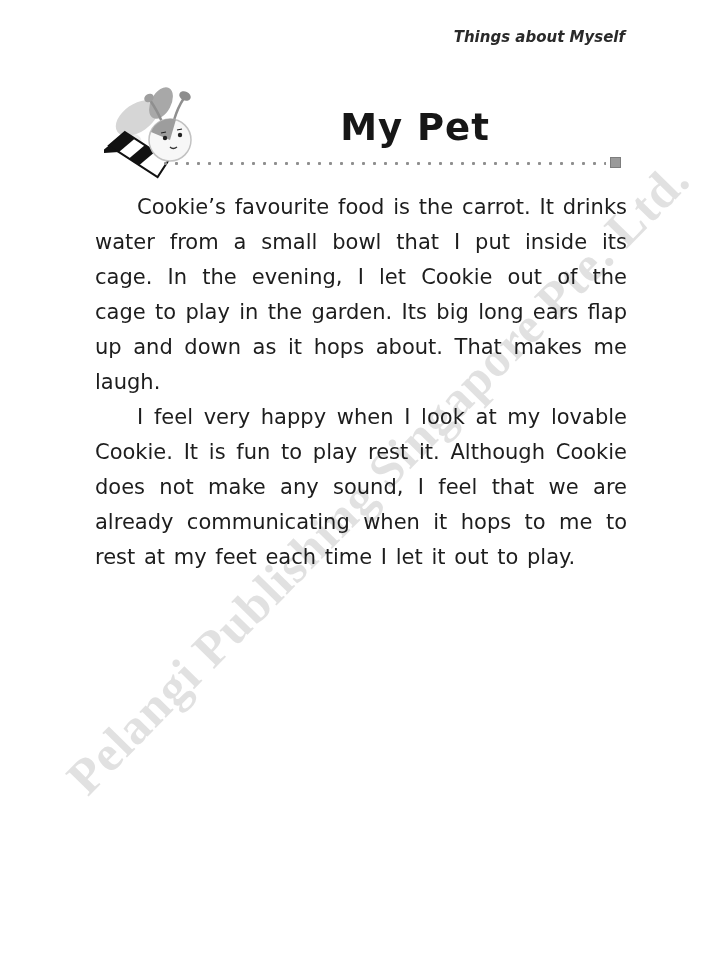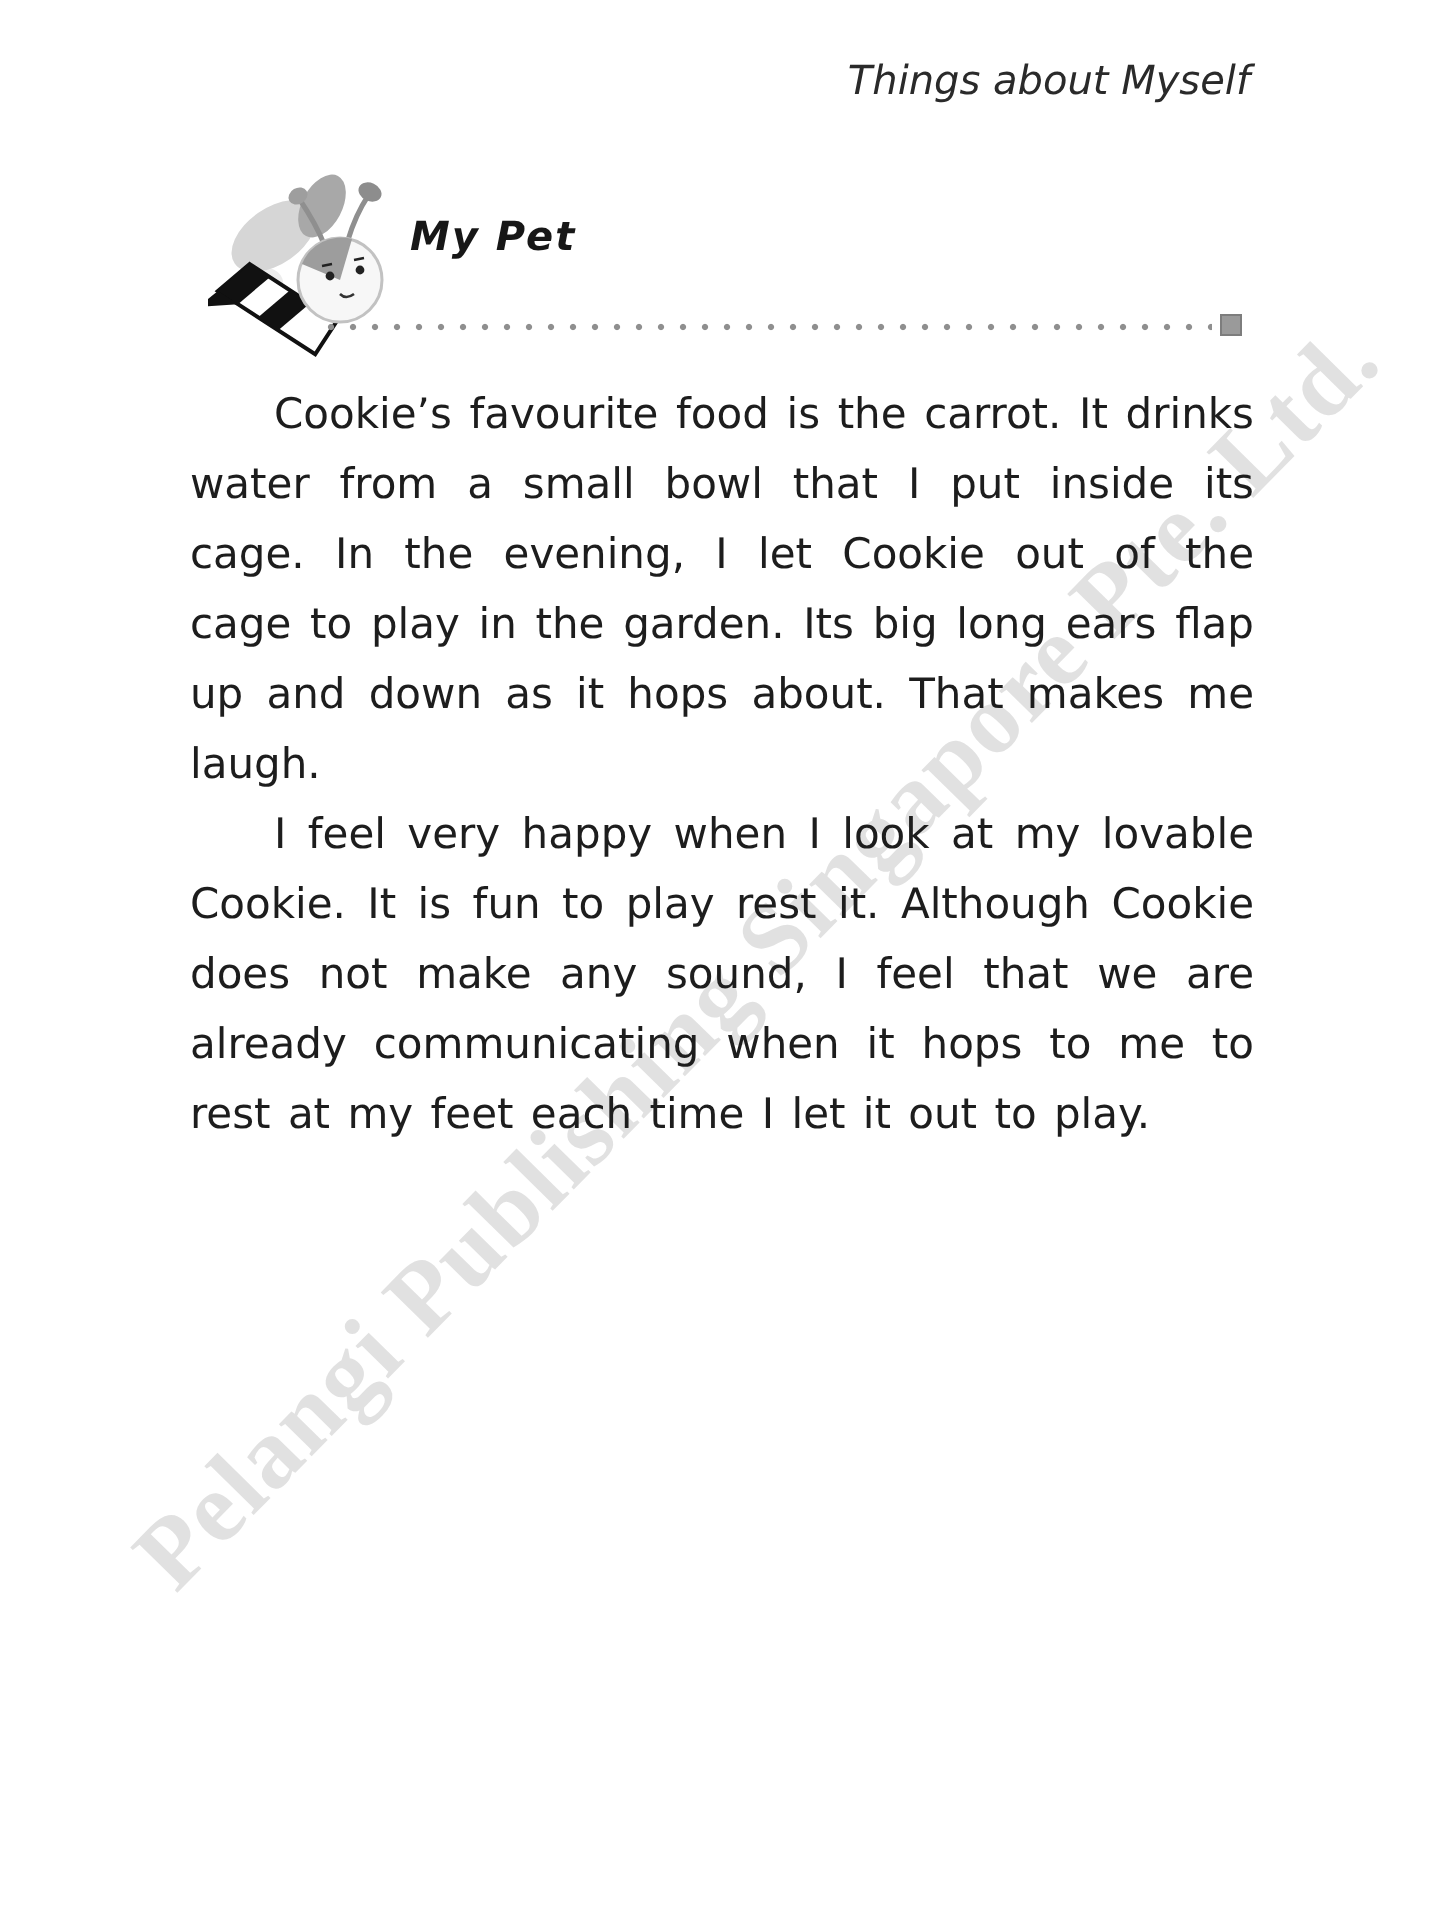--- a/index.html
+++ b/index.html
@@ -14,30 +14,29 @@
     transform:rotate(-45.5deg); transform-origin:center;
     font-family:"Liberation Serif","DejaVu Serif",serif;
     font-weight:bold; font-size:50px; letter-spacing:1px;
     color:rgba(120,120,120,0.22); white-space:nowrap; text-align:center;
     z-index:0; user-select:none;
   }
   .content { position:relative; z-index:1; }
   
   .running-header {
     position:absolute; top:28px; right:95px;
-    font-style:italic; font-weight:normal; font-size:20px; color:#2a2a2a;
+    font-style:italic; font-weight:bold; font-size:15px; color:#2a2a2a;
   }
   
   .bee { position:absolute; left:104px; top:86px; width:108px; height:100px; }
   
   .page-title {
     position:absolute; top:106px; left:205px; width:420px; margin:0;
-    font-size:20px; font-weight:bold; color:#171717;
+    text-align:center; font-size:37px; font-weight:bold; color:#171717;
     letter-spacing:1px;
-    font-style:italic;
   }
   
   .dotted-divider {
     position:absolute; left:160px; top:159px; width:446px; height:9px;
     background-image:radial-gradient(circle, #8f8f8f 1.3px, rgba(0,0,0,0) 1.8px);
     background-size:11px 9px; background-position:0 50%; background-repeat:repeat-x;
   }
   .divider-end-square {
     position:absolute; left:610px; top:157px; width:11px; height:11px;
     background:#9a9a9a; border:1px solid #7d7d7d; box-sizing:border-box;

